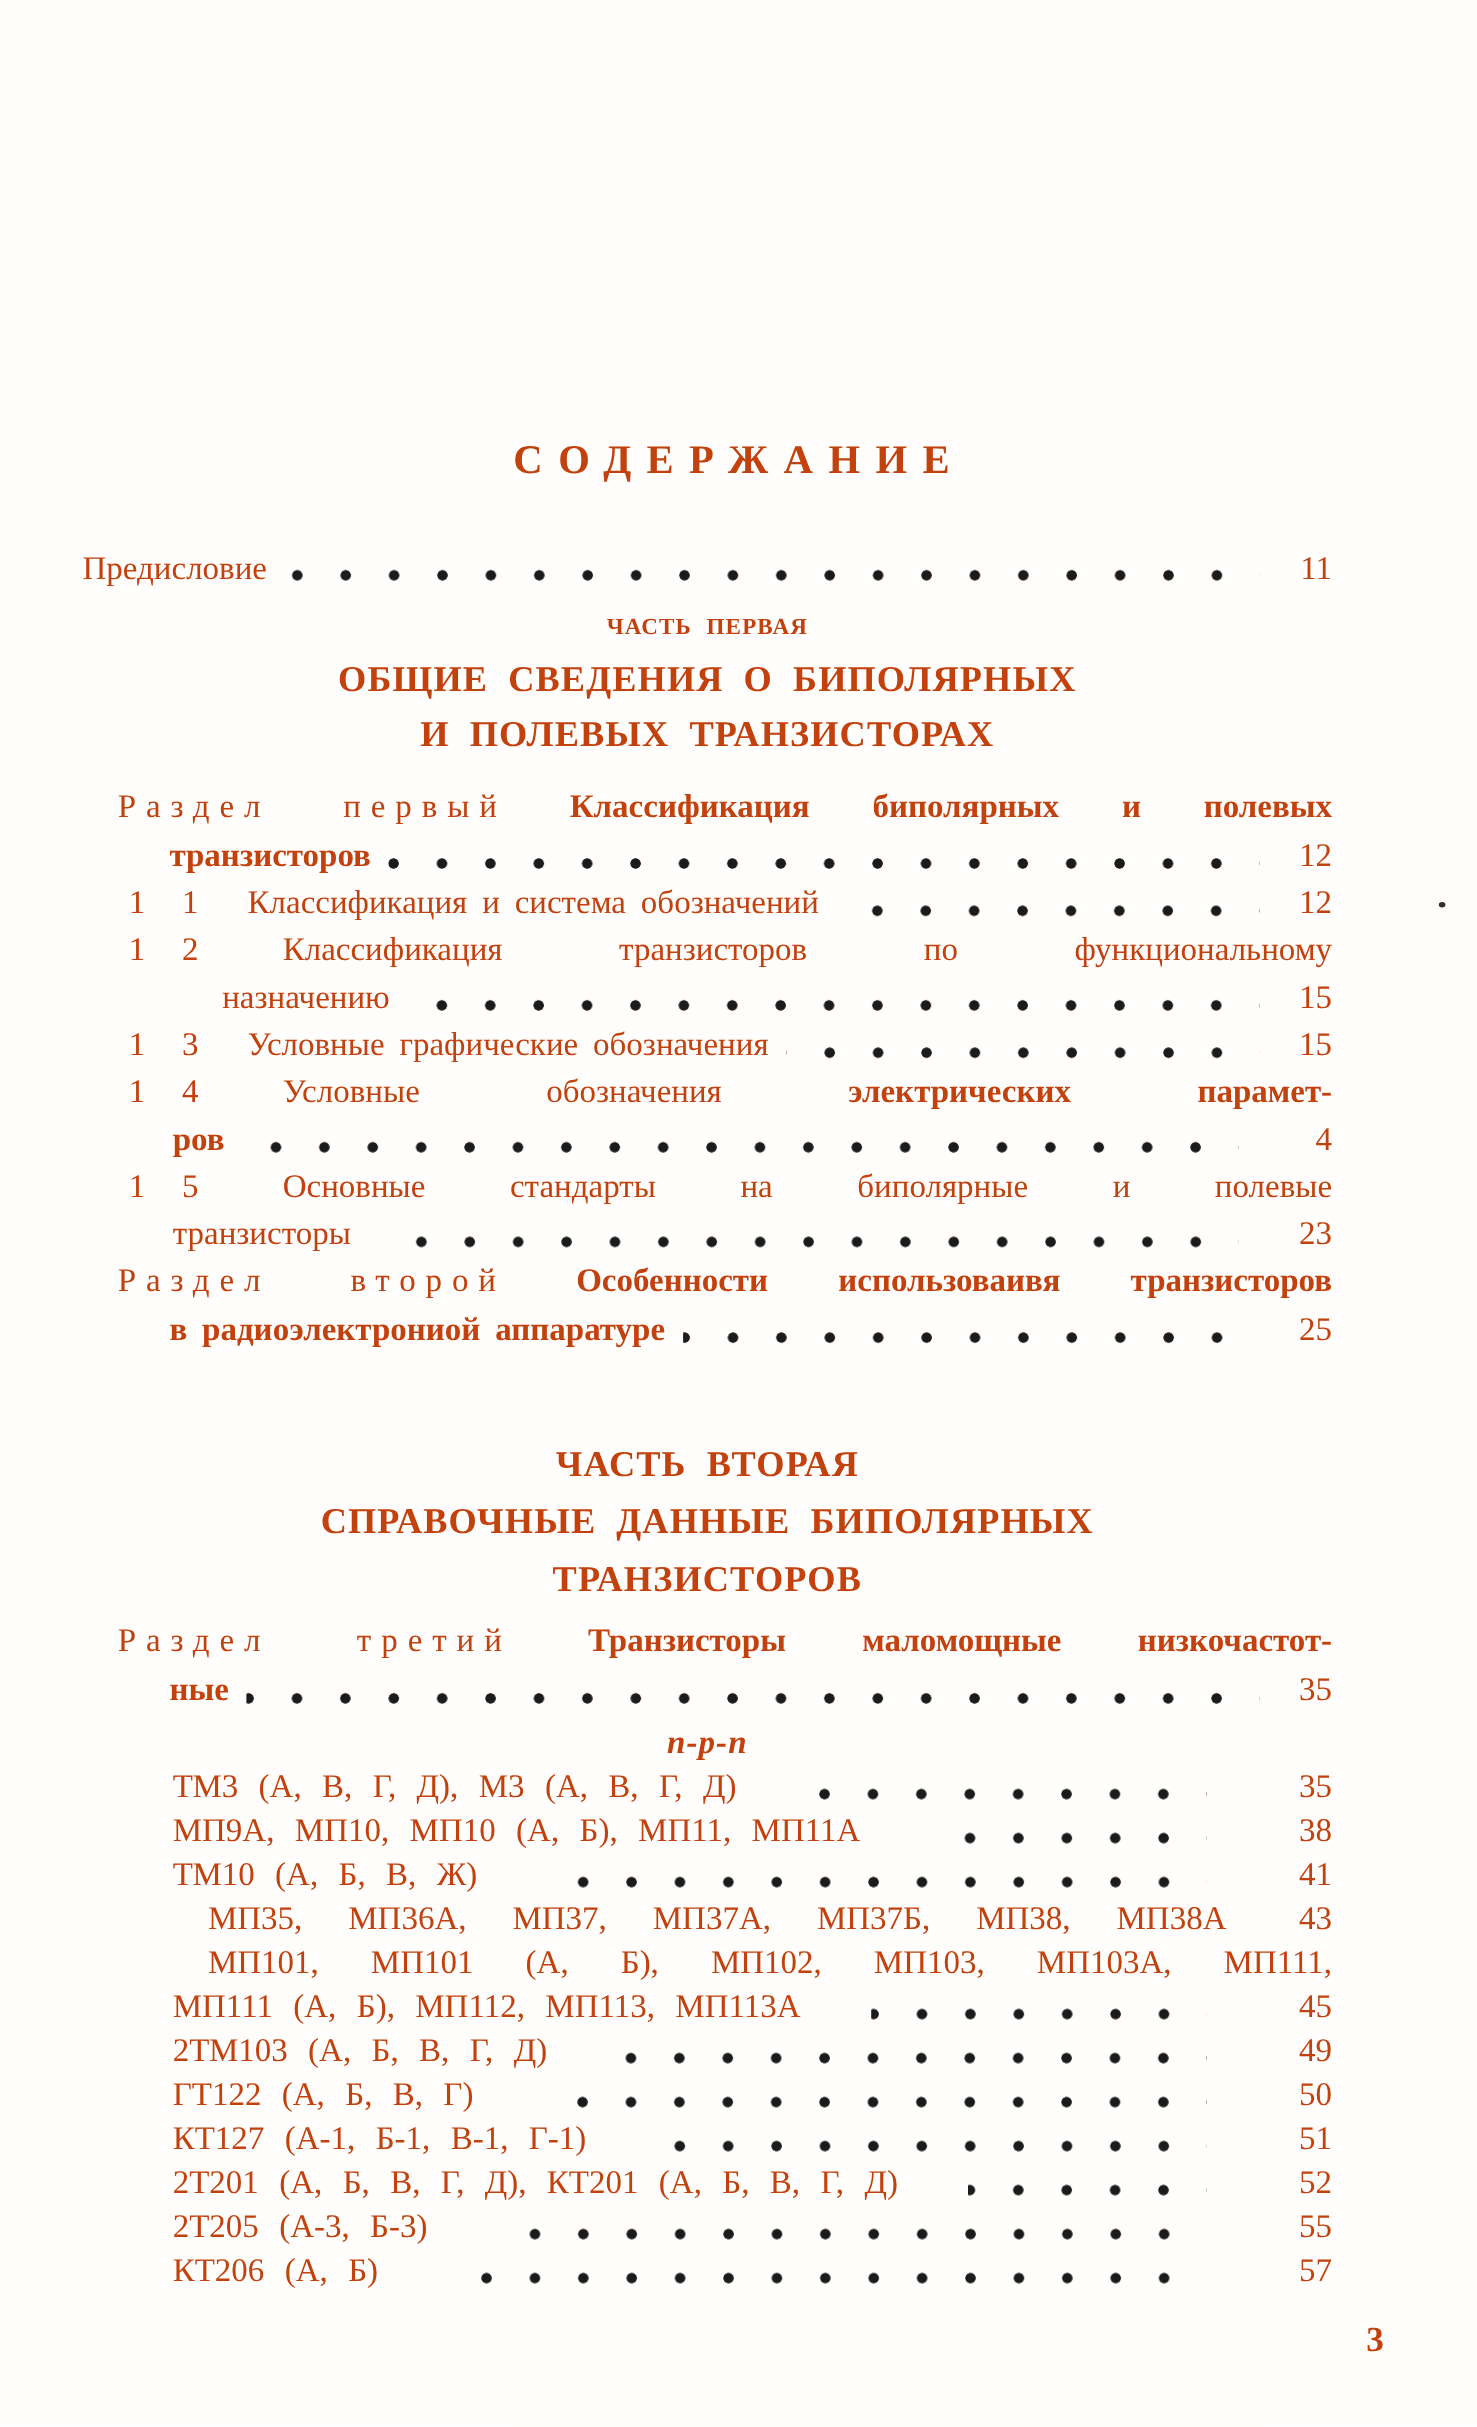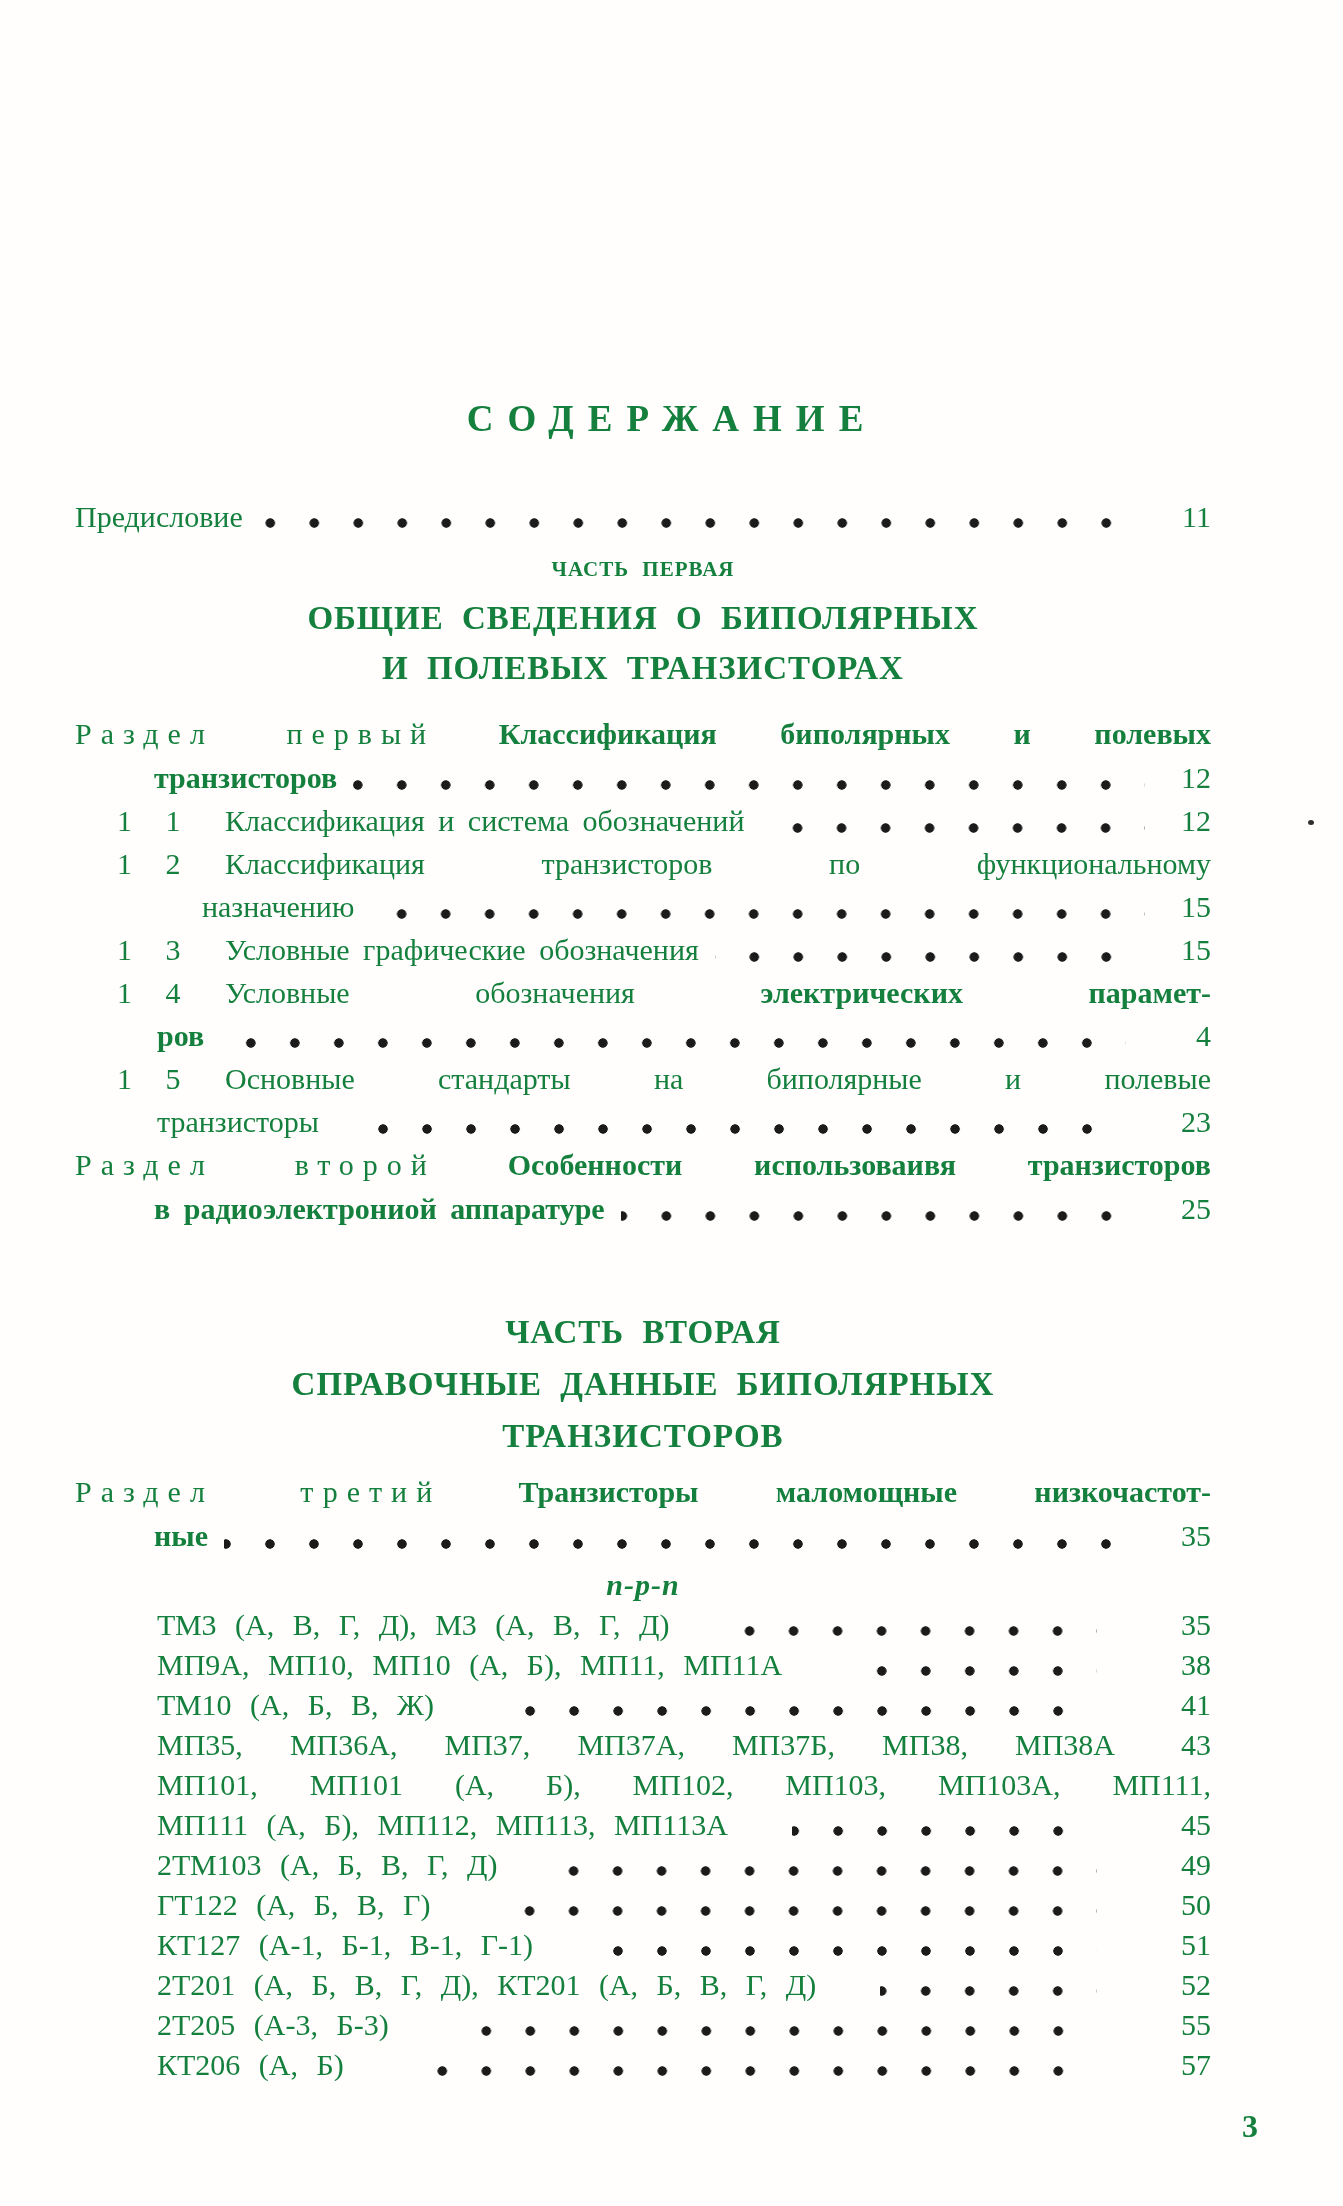--- a/index.html
+++ b/index.html
@@ -1,31 +1,31 @@
 <!DOCTYPE html>
 <html><head>
 <meta charset="utf-8">
 <style>
   html,body{margin:0;padding:0;background:#ffffff;}
   .page{position:relative;width:1343px;height:2206px;background:#fffefd;overflow:hidden;
-        font-family:"Liberation Serif","DejaVu Serif",serif;color:#15803d;}
+        font-family:"Liberation Serif","DejaVu Serif",serif;color:#c2410c;}
   .content{position:absolute;left:75px;top:0;width:1136px;}
   .title{margin-top:395px;padding-left:58px;text-align:center;font-size:37px;font-weight:700;
          letter-spacing:14px;line-height:48px;}
   .row{display:flex;font-size:30px;line-height:43px;word-spacing:6px;}
   .lh40{line-height:40px;}
   .lh44{line-height:44px;}
   .h{text-align:center;font-weight:700;}
   .h-small{font-size:21px;line-height:48px;letter-spacing:1px;word-spacing:7px;}
   .h-big{font-size:33px;line-height:50px;letter-spacing:1px;word-spacing:9px;}
   .h-big2{font-size:33px;line-height:52px;letter-spacing:1px;word-spacing:9px;}
   .t{white-space:nowrap;}
   .b{font-weight:700;}
   .num{flex:0 0 108px;word-spacing:26px;}
-  .fill{flex:1 1 auto;text-align:justify;text-align-last:justify;}
+  .fill{flex:1 1 auto;text-align:justify;text-align-last:justify;margin-left:32px;}
   .dots{flex:1 1 auto;position:relative;margin-left:16px;}
   .dots::after{content:"";position:absolute;left:0;right:8px;bottom:9px;height:10px;
       background-image:radial-gradient(circle at 5px 5px,#1b1b1b 4.4px,rgba(27,27,27,0) 5px);
       background-size:44px 10px;background-repeat:repeat-x;background-position:right bottom;}
   .page-num{flex:0 0 auto;min-width:58px;text-align:right;}
   .page-num.wide{min-width:96px;}
   .ind-b{padding-left:79px;}
   .ind-c{padding-left:42px;align-items:flex-end;}
   .ind-d{padding-left:127px;}
   .ind-e{padding-left:82px;gap:19px;}

